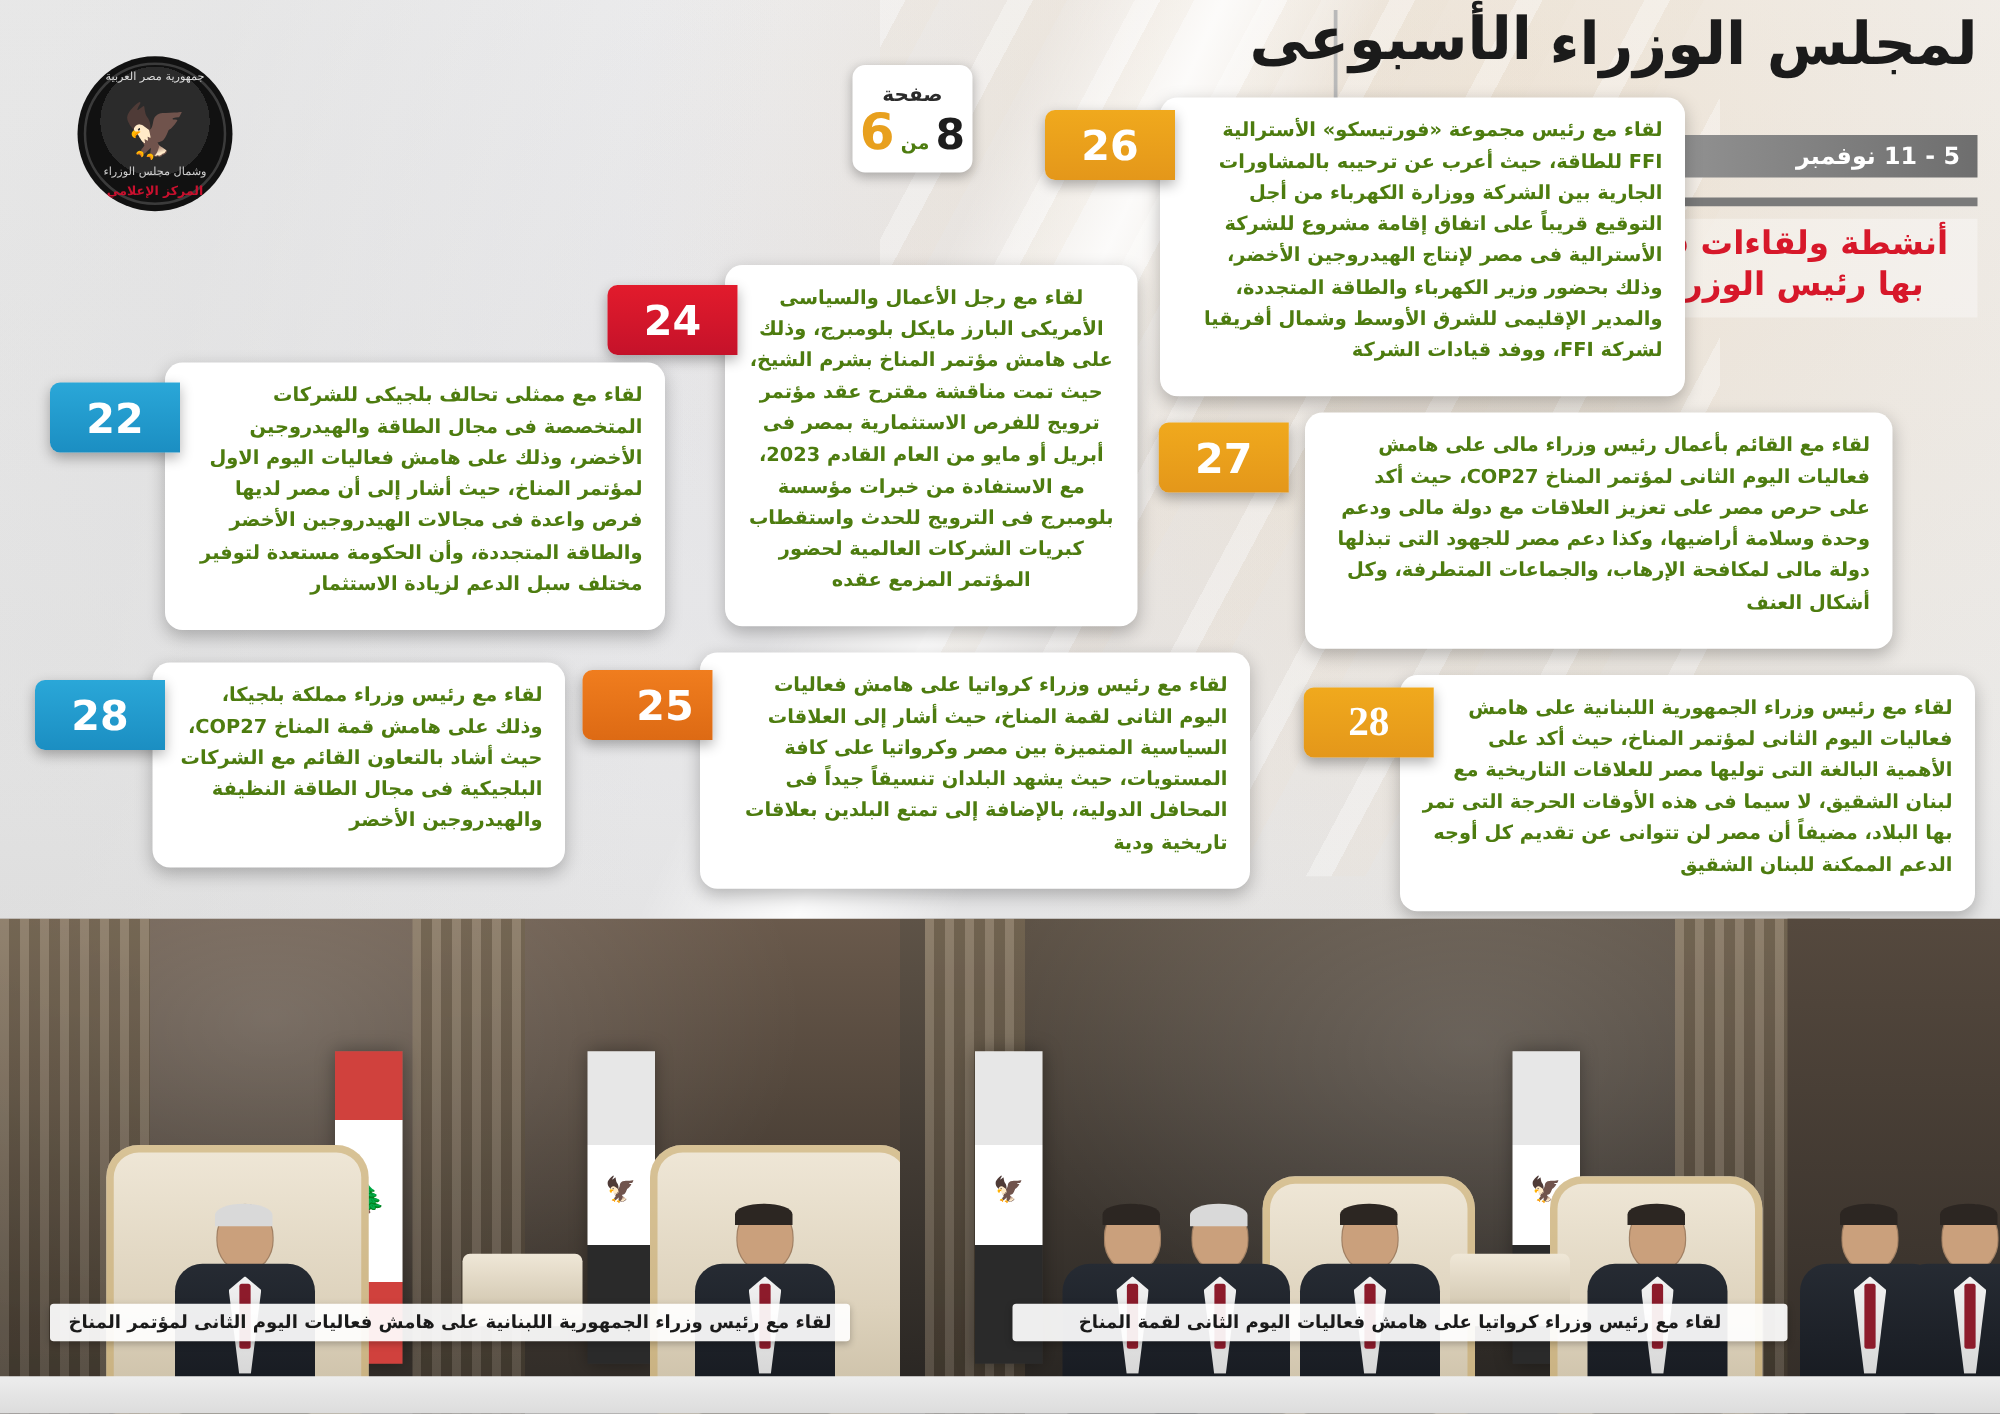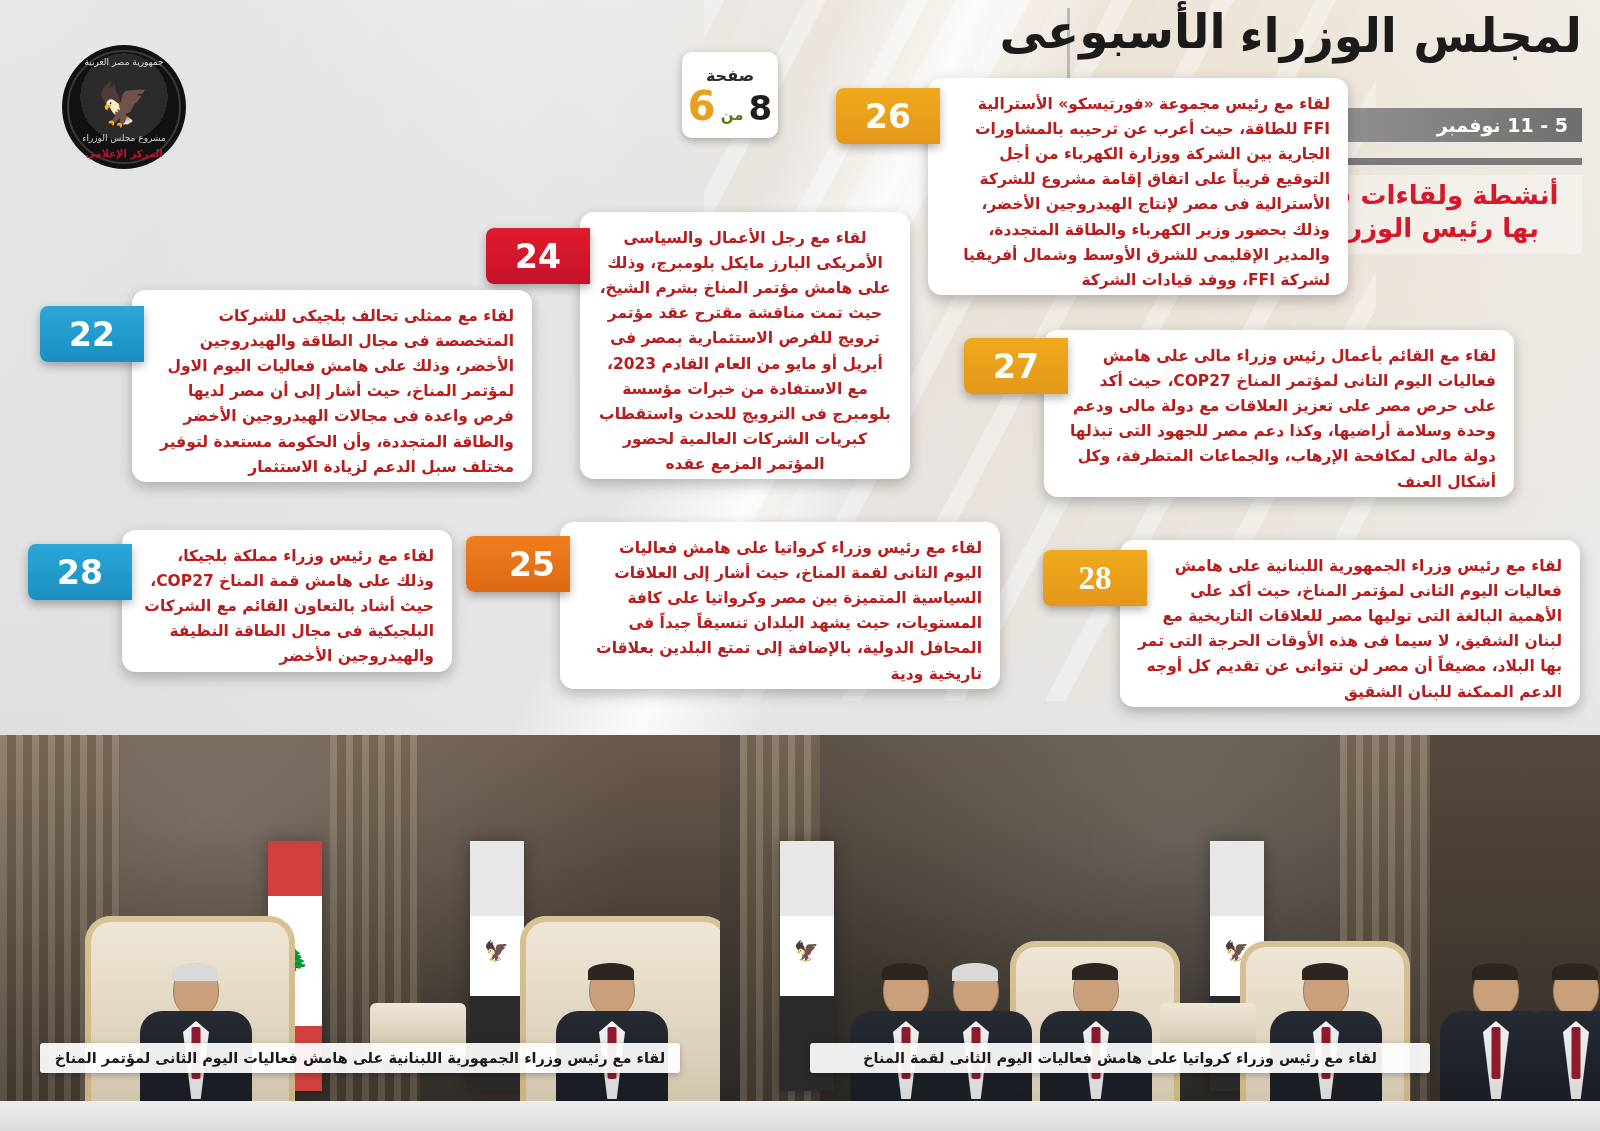--- a/index.html
+++ b/index.html
@@ -107,23 +107,23 @@
     position:absolute; bottom: 26px; left:0; right:0; text-align:center;
     font-size: 9px; color: #cfcfcf;
   }
 
   
   .card {
     position: absolute;
     background: #ffffff;
     border-radius: 14px;
     box-shadow: 0 5px 14px rgba(0,0,0,.25);
-    padding: 14px 18px 2px 18px;
+    padding: 14px 18px 24px 18px;
     text-align: right;
-    color: #b91c1c;
+    color: #4d7c0f;
     font-size: 15.5px;
     line-height: 1.62;
     font-weight: bold;
   }
   .tag {
     position: absolute;
     width: 104px; height: 56px;
     display: flex; align-items: center; justify-content: center;
     color: #fff; font-size: 33px; font-weight: bold;
     border-radius: 8px;
@@ -135,21 +135,21 @@
   #c26 { top: 78px; right: 252px; width: 420px; }
   #t26 { top: 88px; right: 660px; background: linear-gradient(180deg,#f0a91d,#e4971a); }
 
   #c24 { top: 212px; right: 690px; width: 330px; text-align: center; }
   #t24 { top: 228px; right: 1010px; background: linear-gradient(180deg,#e21b2c,#c5122a); }
 
   #c22 { top: 290px; right: 1068px; width: 400px; }
   #t22 { top: 306px; right: 1456px; background: linear-gradient(180deg,#2aa7d8,#1b8ec2); }
 
   #c27 { top: 330px; right: 86px; width: 470px; }
-  #t27 { top: 338px; right: 532px; background: linear-gradient(180deg,#f0a91d,#e4971a); }
+  #t27 { top: 338px; right: 569px; background: linear-gradient(180deg,#f0a91d,#e4971a); }
 
   #c25 { top: 522px; right: 600px; width: 440px; }
   #t25 { top: 536px; right: 1030px; background: linear-gradient(180deg,#f07d1e,#dd6a14); padding-left: 28px; }
 
   #c23 { top: 530px; right: 1148px; width: 330px; }
   #t23 { top: 544px; right: 1468px; background: linear-gradient(180deg,#2aa7d8,#1b8ec2); }
 
   #c28 { top: 540px; right: 20px; width: 460px; }
   #t28 { top: 550px; right: 453px; background: linear-gradient(180deg,#f0a91d,#e4971a); font-family: Liberation Serif, serif; }
 
@@ -269,21 +269,21 @@
         <span class="cur">6</span>
         <span class="of">من</span>
         <span class="tot">8</span>
       </div>
     </div>
 
     <div class="logo">
       <div class="ring">
         <div class="captop">جمهورية مصر العربية</div>
         <div class="eagle">🦅</div>
-        <div class="capmid">مشروع مجلس الوزراء</div>
+        <div class="capmid">وشمال مجلس الوزراء</div>
         <div class="cap">المركز الإعلامي</div>
       </div>
     </div>
   </div>
 
   <div class="card" id="c26">لقاء مع رئيس مجموعة «فورتيسكو» الأسترالية FFI للطاقة، حيث أعرب عن ترحيبه بالمشاورات الجارية بين الشركة ووزارة الكهرباء من أجل التوقيع قريباً على اتفاق إقامة مشروع للشركة الأسترالية فى مصر لإنتاج الهيدروجين الأخضر، وذلك بحضور وزير الكهرباء والطاقة المتجددة، والمدير الإقليمى للشرق الأوسط وشمال أفريقيا لشركة FFI، ووفد قيادات الشركة</div>
   <div class="tag left" id="t26">26</div>
 
   <div class="card" id="c24">لقاء مع رجل الأعمال والسياسى الأمريكى البارز مايكل بلومبرج، وذلك على هامش مؤتمر المناخ بشرم الشيخ، حيث تمت مناقشة مقترح عقد مؤتمر ترويج للفرص الاستثمارية بمصر فى أبريل أو مايو من العام القادم 2023، مع الاستفادة من خبرات مؤسسة بلومبرج فى الترويج للحدث واستقطاب كبريات الشركات العالمية لحضور المؤتمر المزمع عقده</div>
   <div class="tag left" id="t24">24</div>

